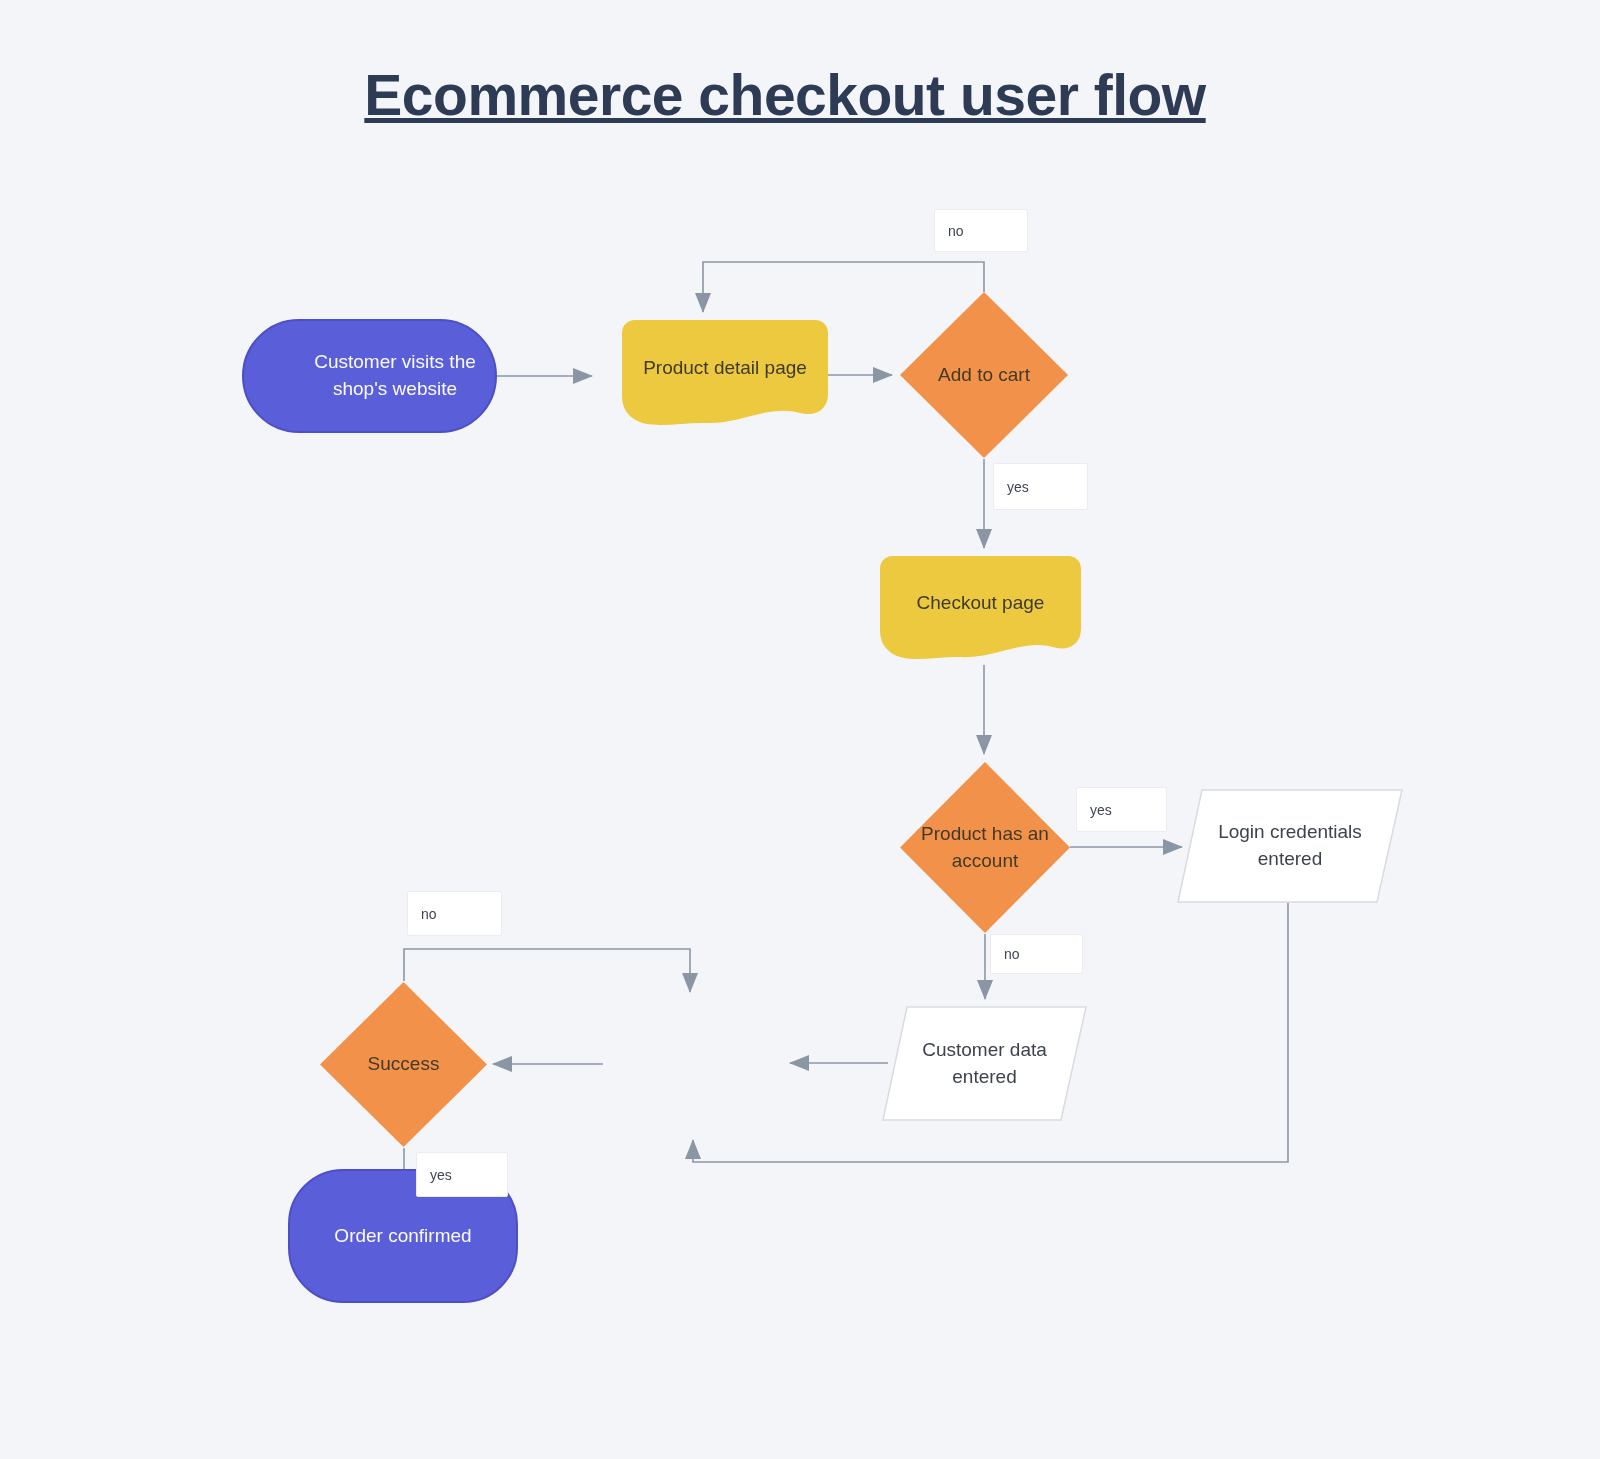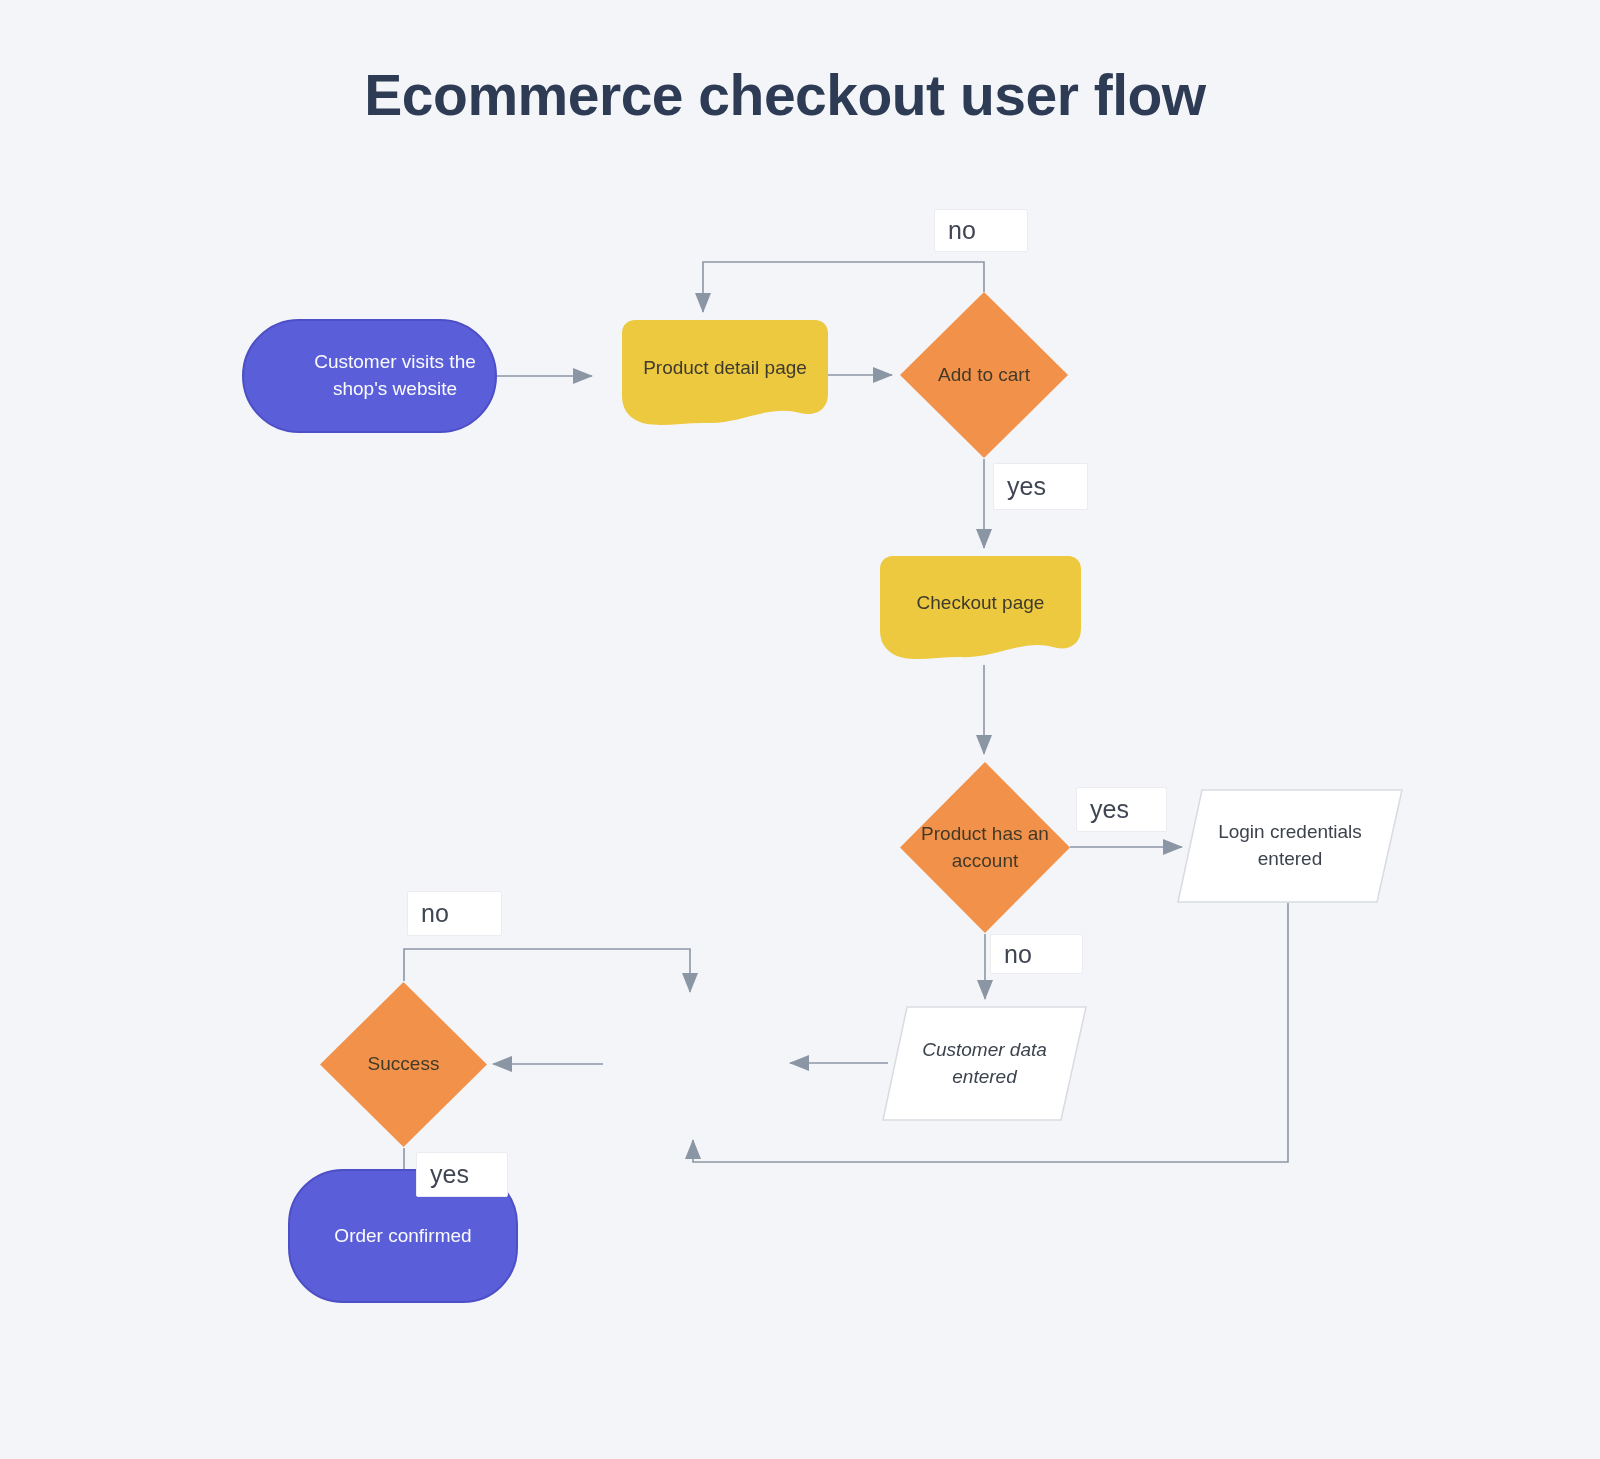--- a/index.html
+++ b/index.html
@@ -32,20 +32,21 @@
   .canvas{position:absolute;inset:0;}
   .page-title{
     position:absolute;
     left:785px;top:62px;
     transform:translateX(-50%);
     white-space:nowrap;
     font-size:57px;
     font-weight:700;
     letter-spacing:-0.5px;
     color:var(--c-title);
+    text-decoration:underline;
   }
   #edges{position:absolute;left:0;top:0;z-index:1;}
   #edges .edge{fill:none;stroke:var(--c-line);stroke-width:1.6;}
   .node{position:absolute;z-index:2;display:flex;align-items:center;justify-content:center;text-align:center;}
   .node .node-label{font-size:19px;line-height:1.4;position:relative;z-index:2;}
   .shape-svg{position:absolute;inset:0;width:100%;height:100%;z-index:1;}
 
   
   .terminator{
     background:var(--c-terminator);
@@ -71,37 +72,37 @@
   .node-addcart{left:900px;top:292px;width:168px;height:166px;}
   .node-hasaccount{left:900px;top:762px;width:170px;height:171px;}
   .node-hasaccount .node-label{max-width:136px;}
   .node-success{left:320px;top:982px;width:167px;height:165px;}
 
   
   .io{color:var(--c-io-text);text-align:center;}
   .node-login{left:1177px;top:789px;width:226px;height:114px;}
   .node-login .node-label{max-width:170px;}
   .node-customerdata{left:882px;top:1006px;width:205px;height:115px;}
-  .node-customerdata .node-label{max-width:150px;font-style:italic;}
+  .node-customerdata .node-label{max-width:150px;}
   .io .shape-svg polygon{fill:var(--c-io-bg);stroke:var(--c-io-border);stroke-width:1.5;}
   .document .shape-svg path{fill:var(--c-document);}
 
   
   .process{background:var(--c-process);color:var(--c-light-text);}
   .node-gateway{left:603px;top:998px;width:180px;height:134px;}
   .node-gateway .node-label{max-width:110px;}
 
   
   .edge-label{
     position:absolute;z-index:3;
     background:var(--c-label-bg);
     border:1px solid var(--c-label-border);
     border-radius:2px;
     color:var(--c-label-text);
-    font-size:25px;
+    font-size:14px;
     display:flex;align-items:center;
     padding-left:13px;
   }
   .lbl-no-cart{left:934px;top:209px;width:94px;height:43px;}
   .lbl-yes-cart{left:993px;top:463px;width:95px;height:47px;}
   .lbl-yes-account{left:1076px;top:787px;width:91px;height:45px;}
   .lbl-no-account{left:990px;top:934px;width:93px;height:40px;}
   .lbl-no-success{left:407px;top:891px;width:95px;height:45px;}
   .lbl-yes-success{left:416px;top:1152px;width:92px;height:45px;}
 </style>

